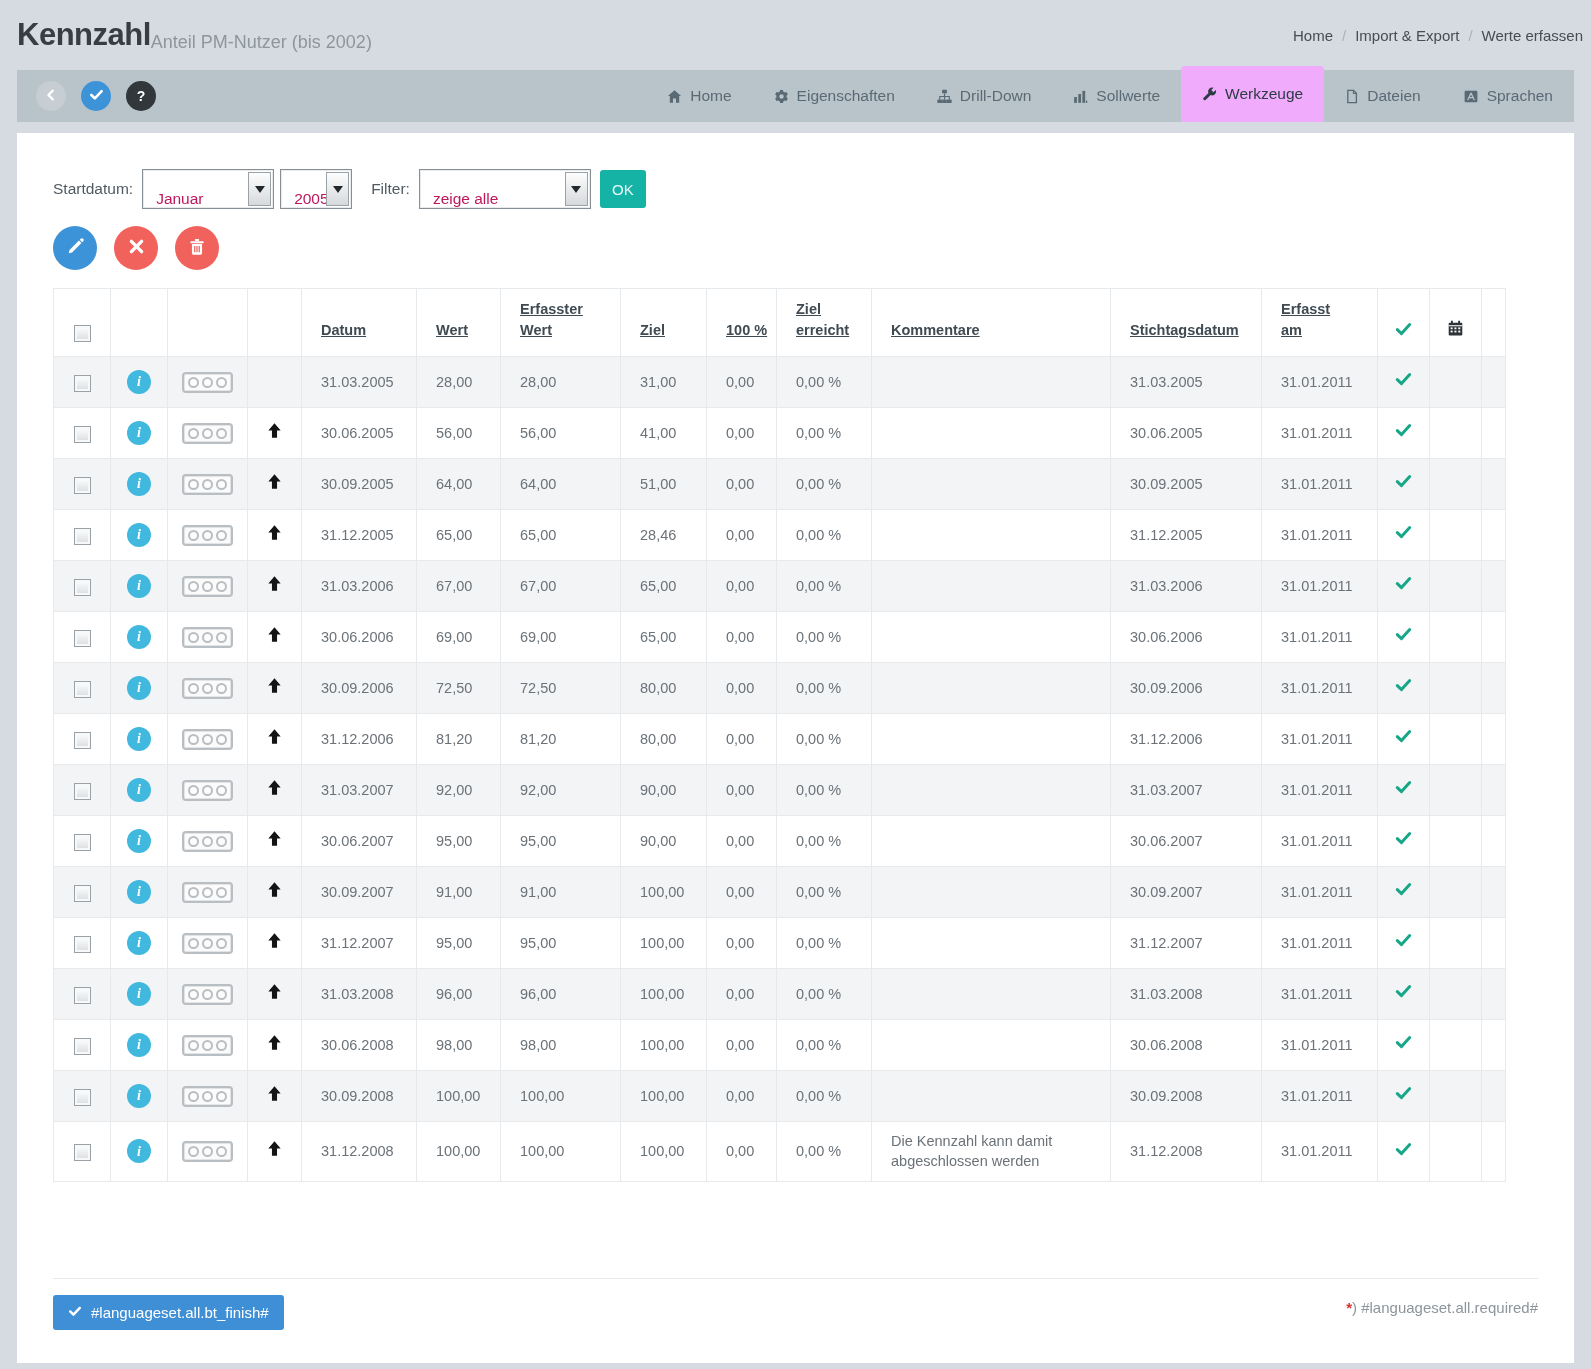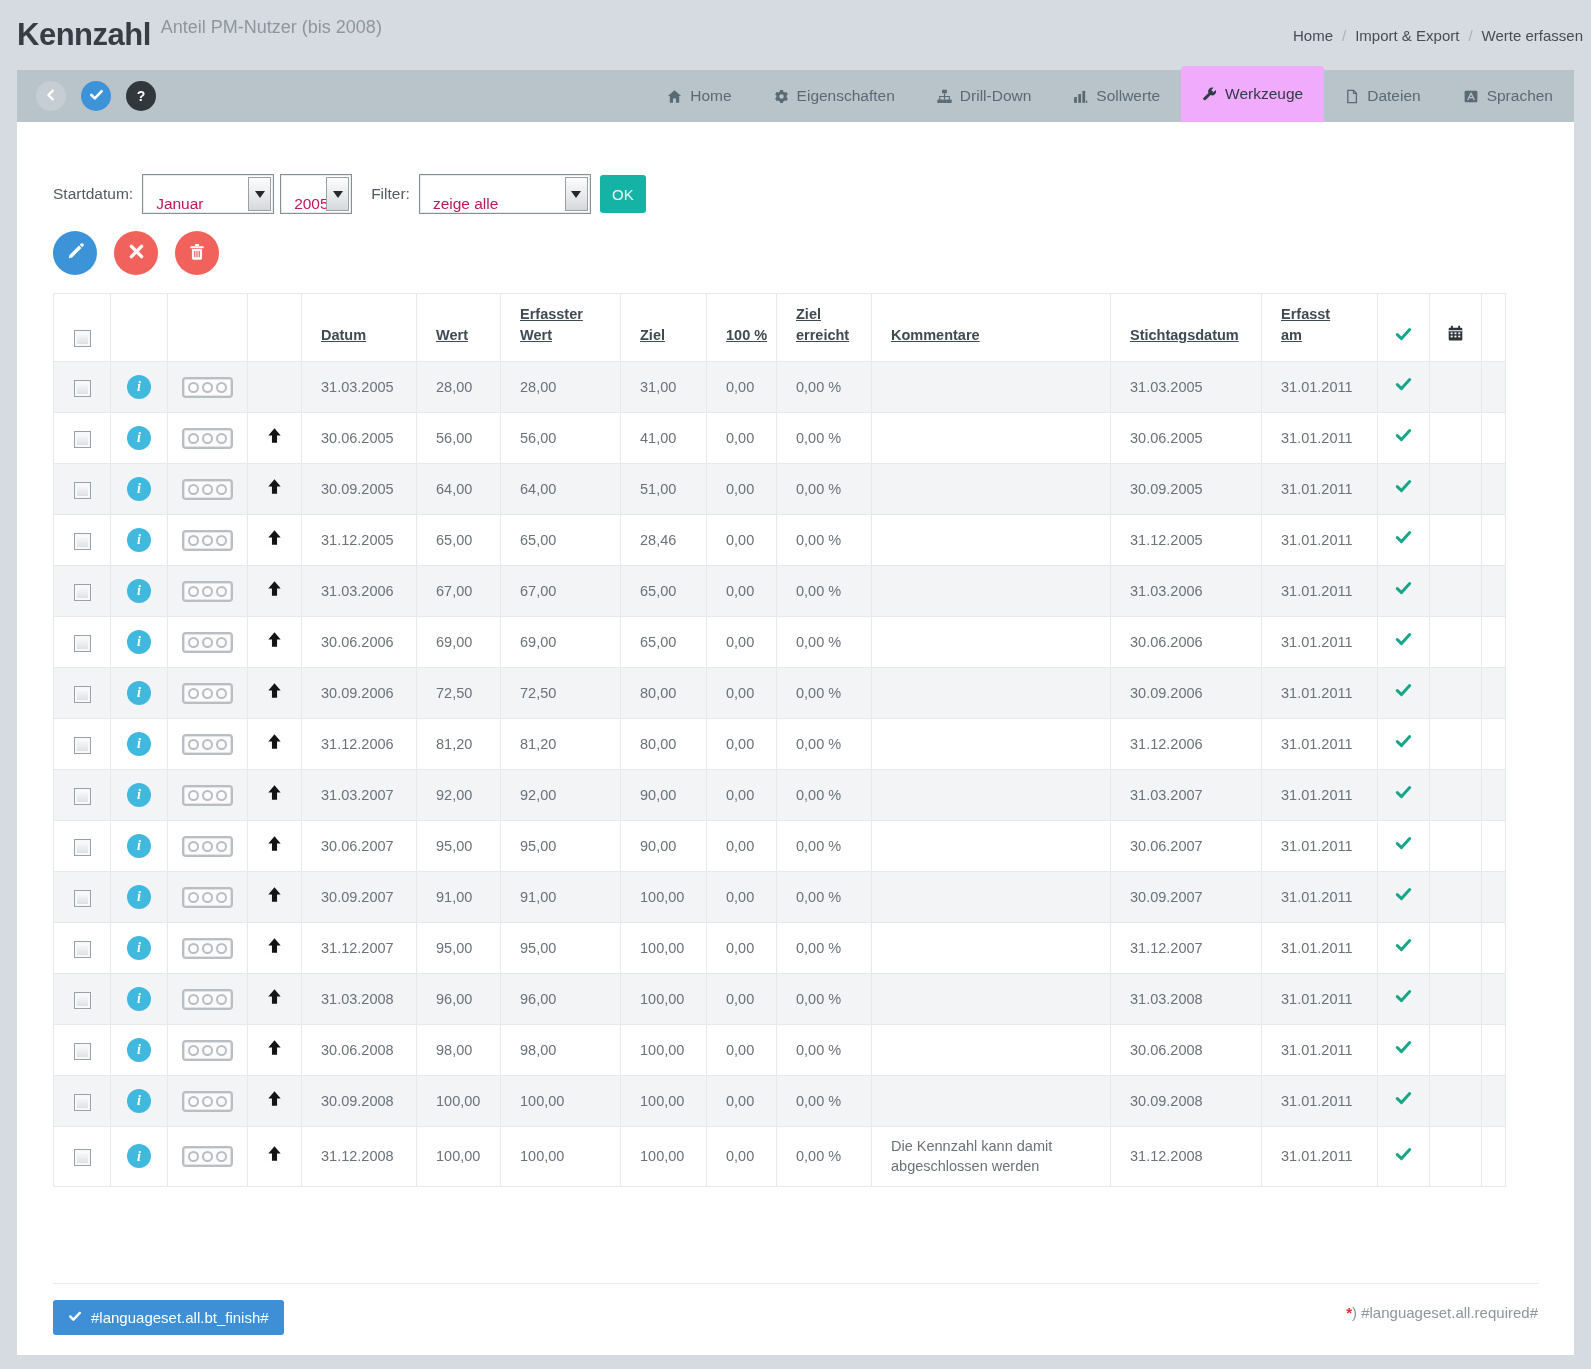--- a/index.html
+++ b/index.html
@@ -1,41 +1,41 @@
 <!DOCTYPE html>
 <html><head>
 <meta charset="utf-8">
 <style>
   * { margin:0; padding:0; box-sizing:border-box; }
   html,body { width:1591px; height:1369px; overflow:hidden; }
   body { background:#d5dbe0; font-family:"Liberation Sans","DejaVu Sans",sans-serif; color:#51595f; }
 
   
   .topbar { height:70px; display:flex; justify-content:space-between; align-items:center; padding:0 8px 0 17px; }
-  .titles { display:flex; align-items:flex-start; gap:10px; }
+  .titles { display:flex; align-items:flex-end; gap:0; }
   .app-title { font-size:31px; font-weight:bold; color:#363d44; letter-spacing:-0.5px; }
   .app-subtitle { font-size:18px; color:#8d969d; }
   .breadcrumb { font-size:15px; color:#454d55; display:flex; align-items:center; gap:9px; }
   .crumb { cursor:pointer; }
   .crumb-sep { color:#aab2b9; }
 
   
   .navbar { margin:0 17px; height:52px; background:#b9c3ca; display:flex; justify-content:space-between; align-items:flex-end; padding-left:19px; }
   .nav-circles { display:flex; align-items:center; gap:15px; height:52px; }
   .circle-btn { width:30px; height:30px; border-radius:50%; border:none; display:flex; align-items:center; justify-content:center; cursor:pointer; color:#fff; }
   .circle-btn.gray { background:#c6cdd3; }
   .circle-btn.blue { background:#3d93d8; }
   .circle-btn.dark { background:#32373c; font-size:14px; font-weight:bold; }
   .tabs { display:flex; align-items:flex-end; height:52px; }
   .tab { height:52px; display:flex; align-items:center; gap:8px; padding:0 21px; font-size:15.5px; color:#5a6a74; cursor:pointer; white-space:nowrap; }
   .tab svg { flex:0 0 auto; }
   .tab.active { height:56px; background:#f0abfc; border-radius:4px 4px 0 0; color:#2e3b44; }
 
   
-  .card { margin:0 17px; background:#fff; min-height:1230px; padding:52px 36px 20px; position:relative; }
+  .card { margin:11px 17px; background:#fff; min-height:1230px; padding:36px 36px 20px; position:relative; }
 
   .filter-row { display:flex; align-items:center; }
   .filter-label { font-size:15.5px; color:#515a62; margin-right:9px; }
   .select { position:relative; height:40px; background:#fff; border:1px solid #878e94; box-shadow:inset 0 0 0 1px #e8eaec; display:flex; align-items:flex-end; padding:0 30px 0 13px; font-size:15.5px; color:#be185d; cursor:pointer; }
   .select .select-btn { position:absolute; top:2px; bottom:2px; right:2px; width:23px; background:linear-gradient(#fdfdfd,#d6d9dc); border:1px solid #9aa1a7; display:flex; align-items:center; justify-content:center; }
   .select .tri { width:0; height:0; border-left:5px solid transparent; border-right:5px solid transparent; border-top:7px solid #24282c; }
   .sel-month { width:132px; margin-right:6px; }
   .sel-year  { width:72px;  margin-right:19px; }
   .sel-filter{ width:172px; margin-right:9px; }
   .ok-btn { width:46px; height:38px; background:#15b3a6; color:#eafaf8; border:none; border-radius:3px; font-size:15px; cursor:pointer; }
@@ -65,21 +65,21 @@
   .finish-btn { margin-top:4px; display:inline-flex; align-items:center; gap:9px; background:#3e8fd6; color:#fff; border:none; border-radius:3px; height:35px; padding:0 15px; font-size:15px; cursor:pointer; }
   .required-note { font-size:15px; color:#8d959b; padding-top:8px; }
   .required-note .star { color:#e02d2d; font-weight:bold; }
 </style>
 </head>
 <body>
 
 <div class="topbar">
   <div class="titles">
     <span class="app-title">Kennzahl</span>
-    <span class="app-subtitle">Anteil PM-Nutzer (bis 2008)</span>
+    <span class="app-subtitle">Anteil PM-Nutzer (bis 2002)</span>
   </div>
   <div class="breadcrumb" id="breadcrumb">
       <span class="crumb">Home</span>
       <span class="crumb-sep">/</span>
       <span class="crumb">Import &amp; Export</span>
       <span class="crumb-sep">/</span>
       <span class="crumb">Werte erfassen</span>
     </div>
 </div>
 

